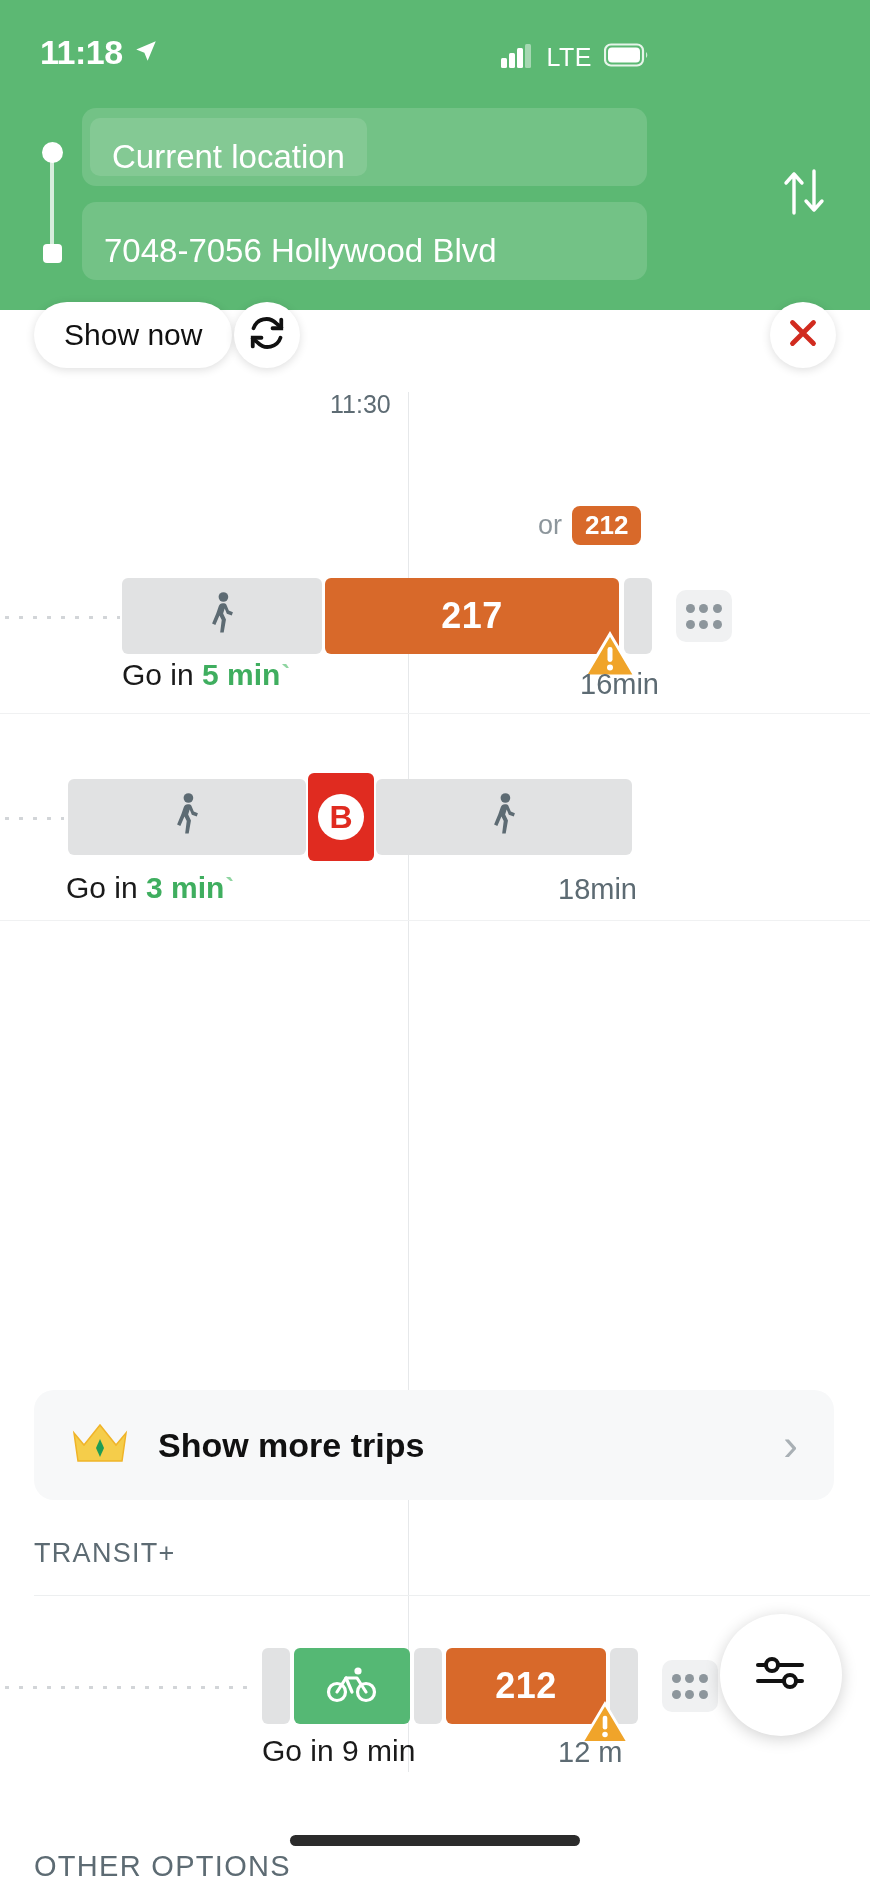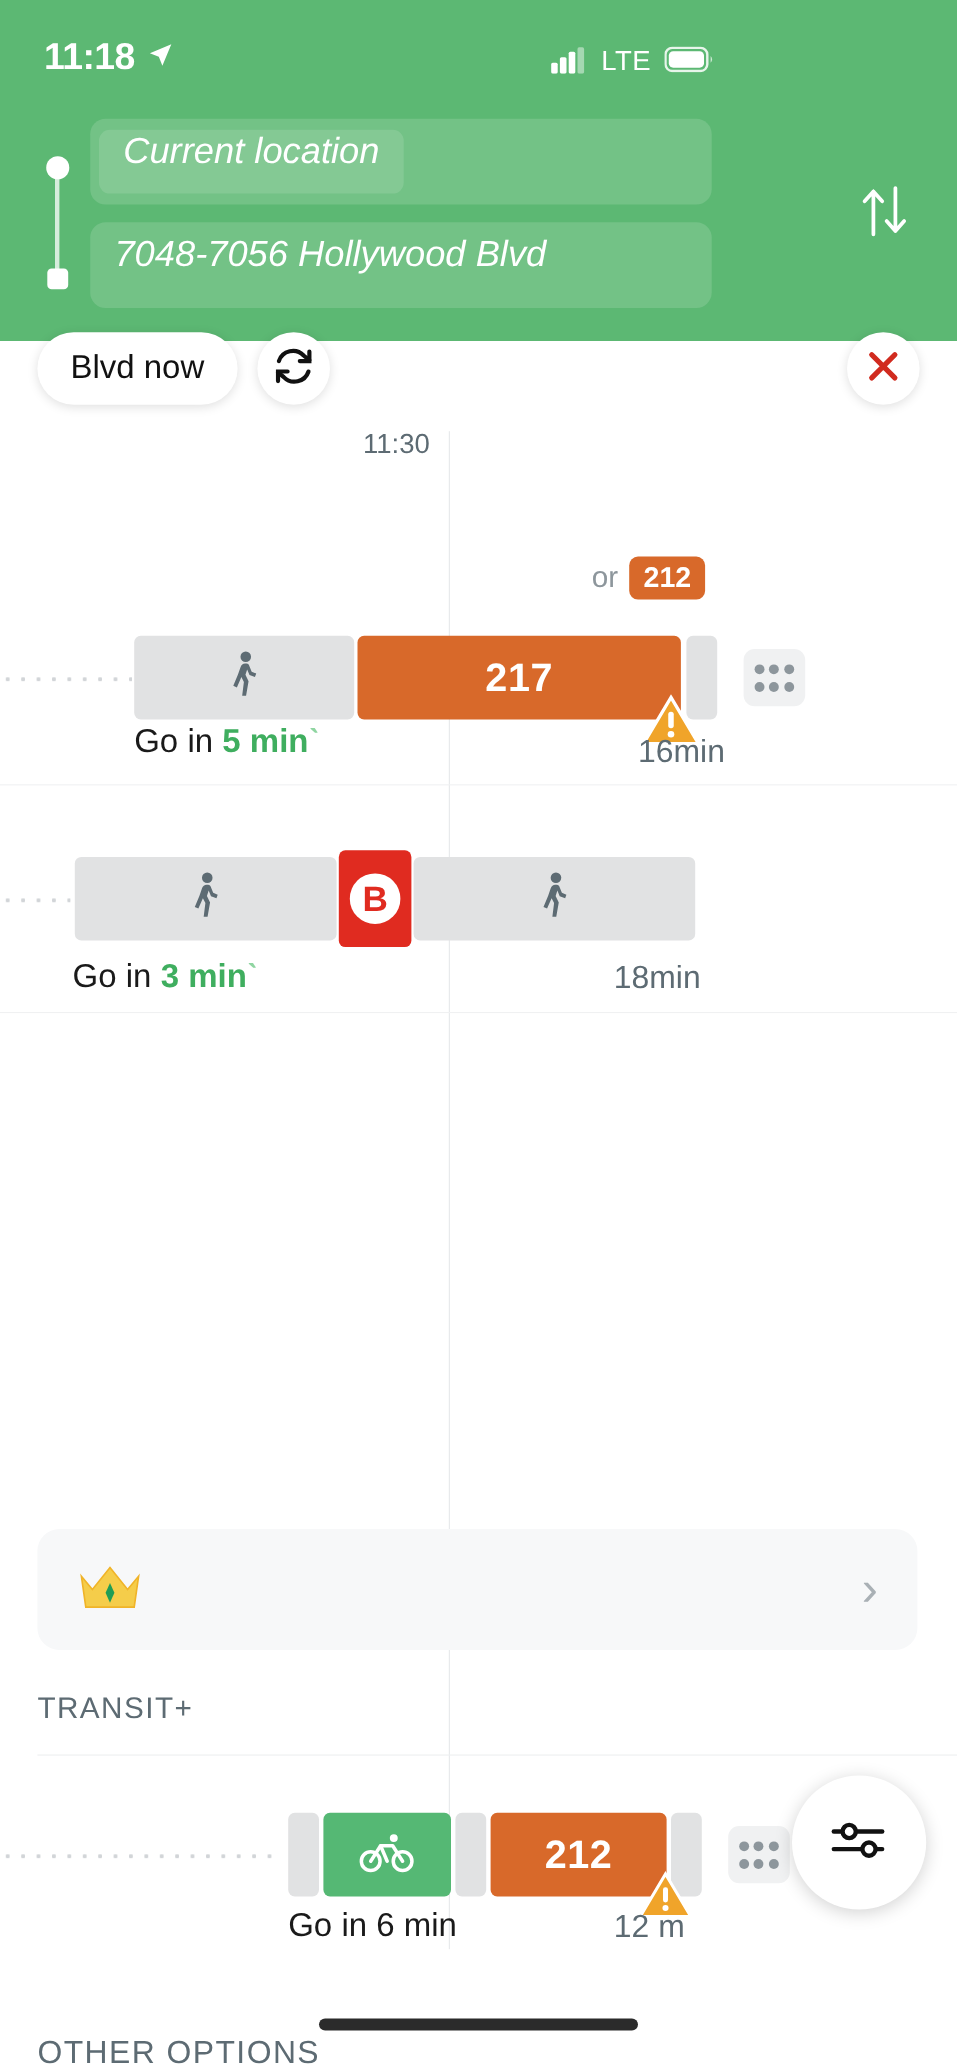--- a/index.html
+++ b/index.html
@@ -48,22 +48,22 @@
     position:absolute; left:82px; width:565px; height:78px;
     background:rgba(255,255,255,0.14);
     border-radius:14px;
     display:flex; align-items:center;
   }
   .field.origin { top:0px; }
   .field.dest   { top:94px; }
   .field-inner {
     background:rgba(255,255,255,0.12);
     border-radius:10px;
-    height:58px; display:flex; align-items:flex-start;
-    padding:0 22px; margin-left:8px;font-style:italic;
+    height:58px; display:flex; align-items:flex-end;
+    padding:0 22px; margin-left:8px;
   }
   .field-text {
     color:#ffffff; font-size:33px; font-weight:500; white-space:nowrap;
   }
   .swap-btn {
     position:absolute; right:34px; top:52px;
     width:64px; height:64px;
     display:flex; align-items:center; justify-content:center;
     color:#fff;
   }
@@ -338,20 +338,21 @@
     </div>
 
 
     <div class="more-card">
       <span>
         <svg width="60" height="48" viewBox="0 0 60 48">
           <path d="M4 14 L14 26 L30 6 L46 26 L56 14 L52 42 H8 Z" fill="#f5cd4a" stroke="#f0b429" stroke-width="1.5"></path>
           <path d="M30 20 L34 29 L30 38 L26 29 Z" fill="#1f9d55"></path>
         </svg>
       </span>
+      <span class="more-label">Show more trips</span>
       <span class="chev">›</span>
     </div>
 
     <div class="section-hd" style="top:1228px;">TRANSIT+</div>
     <div class="section-rule" style="top:1285px;"></div>
 
     <div class="trip-row" style="top:1290px; height:200px; border-bottom:none;">
       <div class="dotted" style="left:0px; top:84px; width:256px;"></div>
 
       <div class="seg seg-gap" style="left:262px; top:48px; width:28px; height:76px;"></div>
@@ -386,29 +387,29 @@
 
       <div class="grid-dots" style="left:662px; top:60px;">
         <i></i>
           <i></i>
           <i></i>
           <i></i>
           <i></i>
           <i></i>
       </div>
 
-      <div class="go-label" style="left:262px; top:134px;">Go in 6 min</div>
+      <div class="go-label" style="left:262px; top:134px;">Go in 9 min</div>
       <div class="dur-label" style="left:558px; top:136px;">12 m</div>
     </div>
 
     <div class="section-hd" style="top:1540px; font-size:29px;">OTHER OPTIONS</div>
   </div>
 
   <div class="pill-row">
-    <div class="leave-now">Blvd now</div>
+    <div class="leave-now">Show now</div>
     <div class="round-btn refresh-btn">
       <span>
         <svg width="38" height="38" viewBox="0 0 24 24" fill="none" stroke="#111" stroke-width="2.4" stroke-linecap="round">
           <path d="M3.5 9a8.5 8.5 0 0 1 14.2-3.2L21 8.5"></path>
           <path d="M21 3.5V9h-5.5"></path>
           <path d="M20.5 15a8.5 8.5 0 0 1-14.2 3.2L3 15.5"></path>
           <path d="M3 20.5V15h5.5"></path>
         </svg>
       </span>
     </div>

